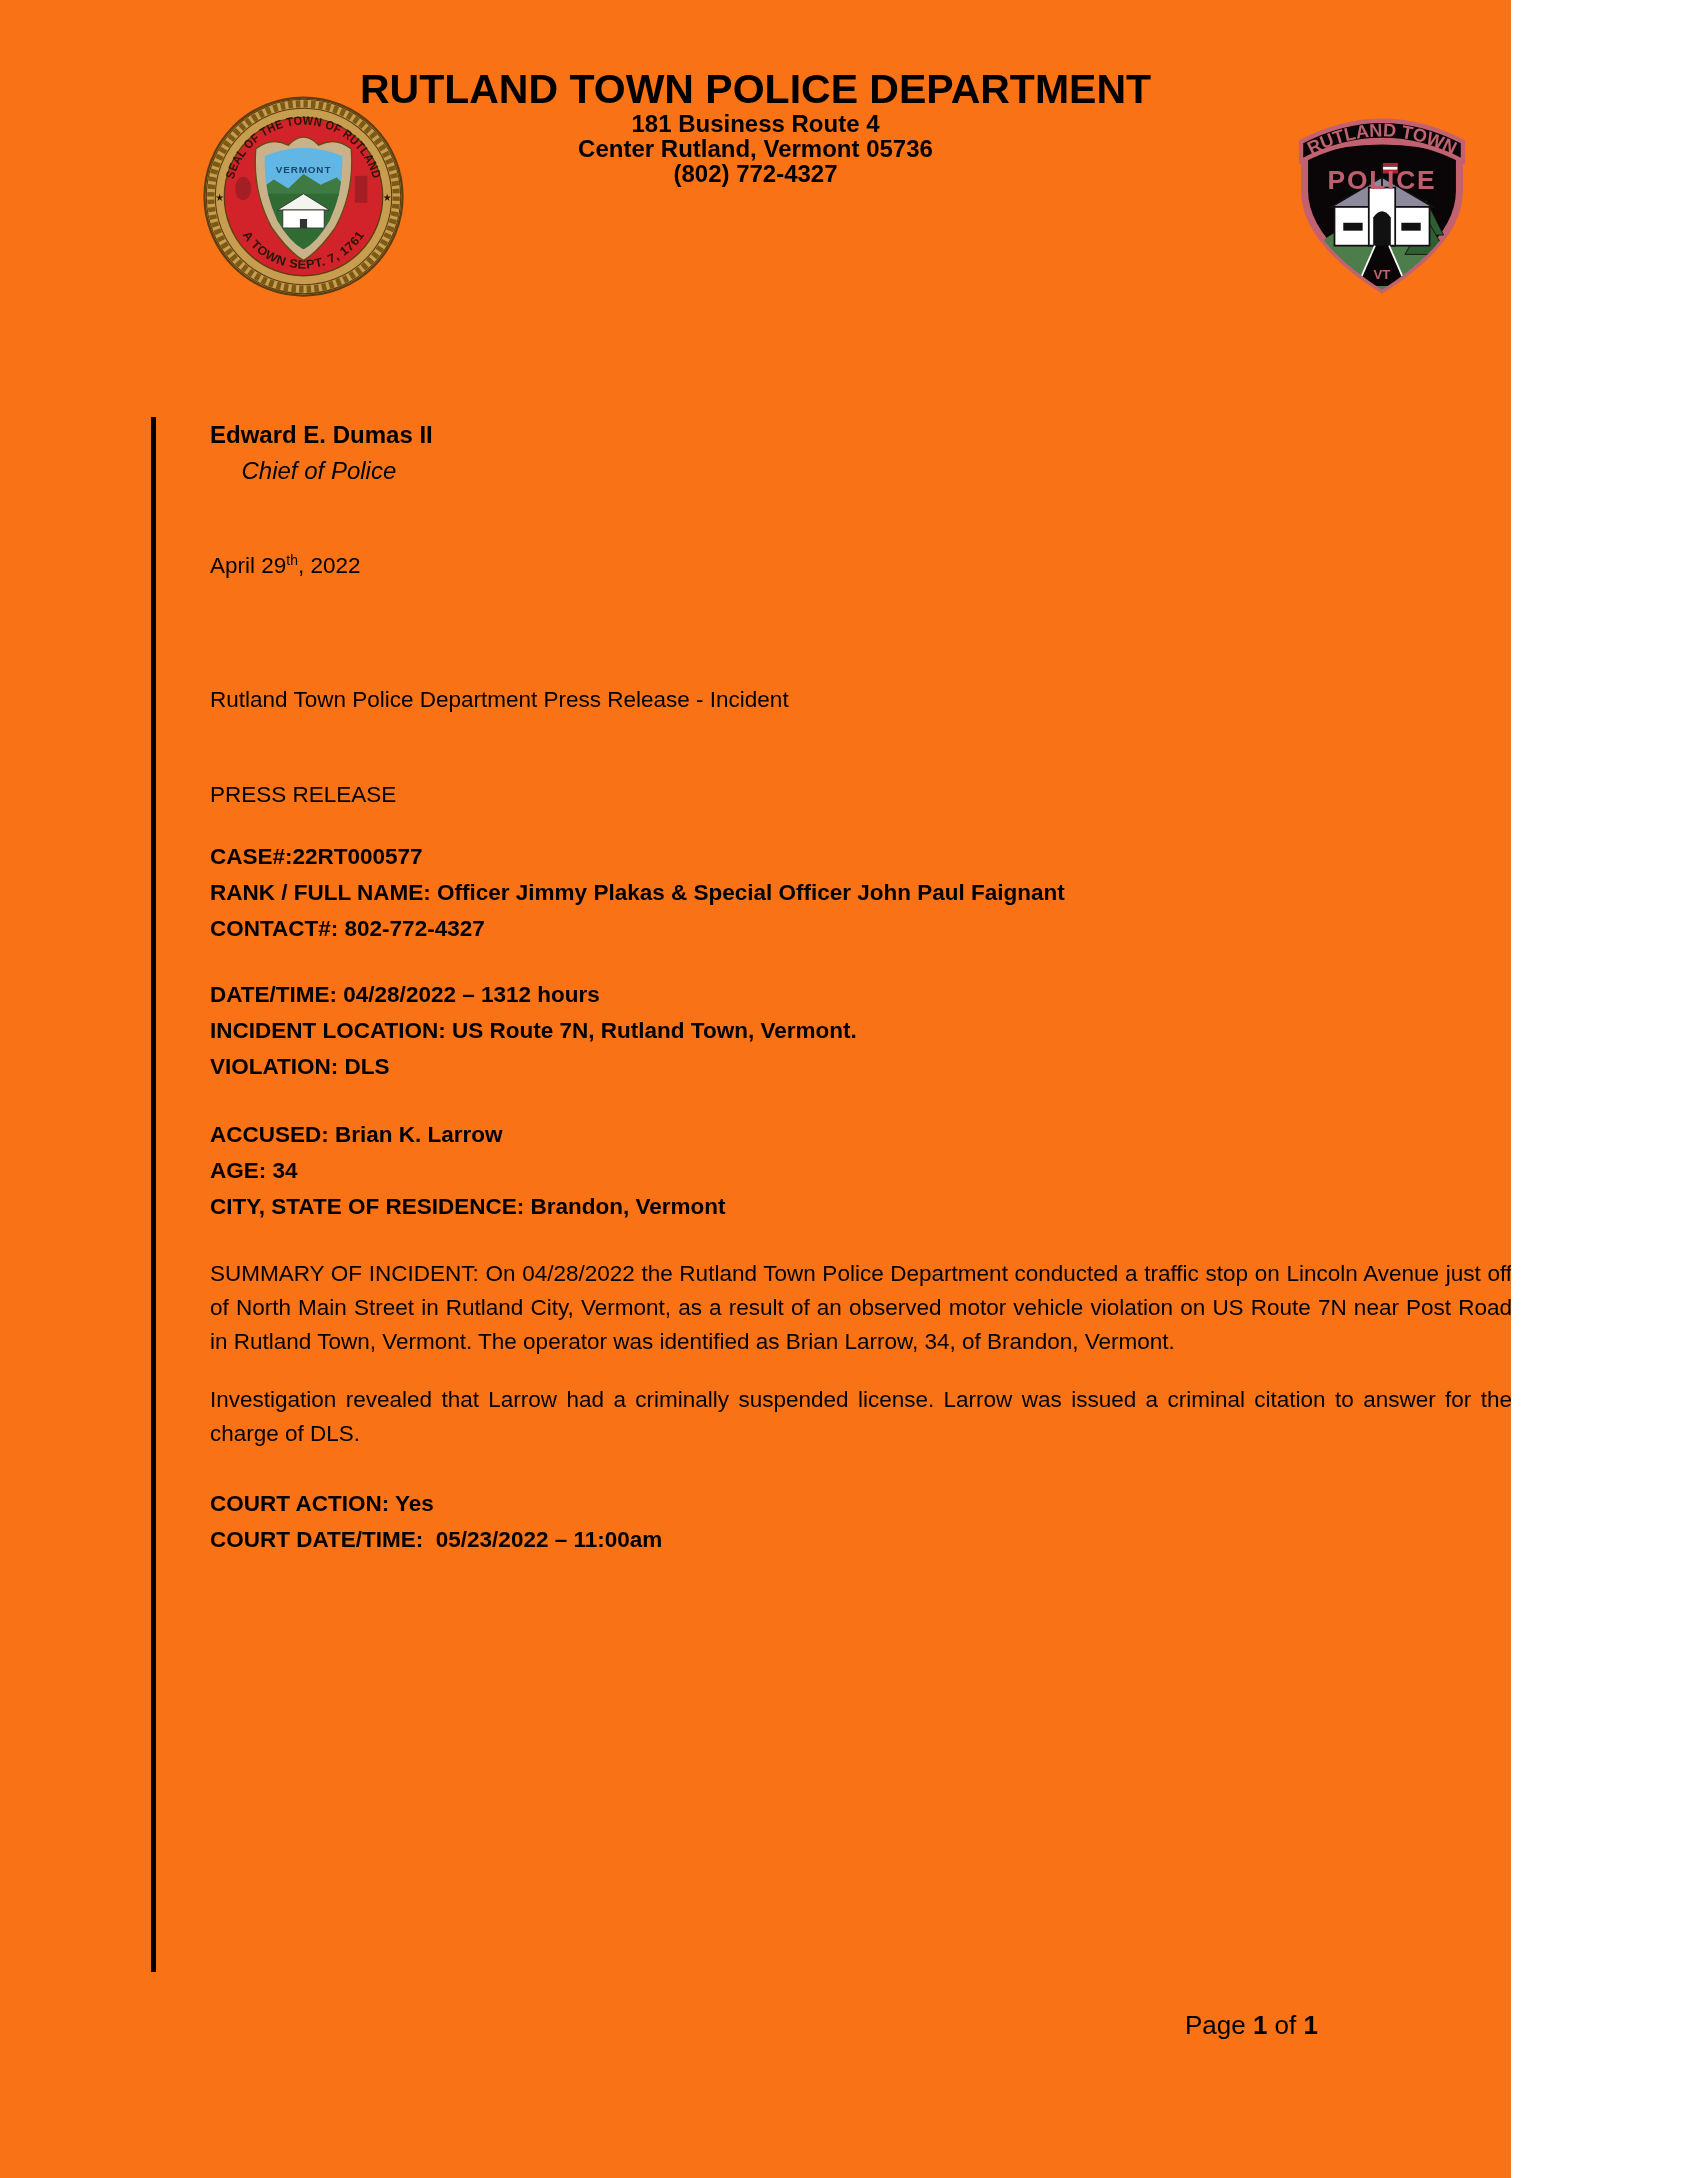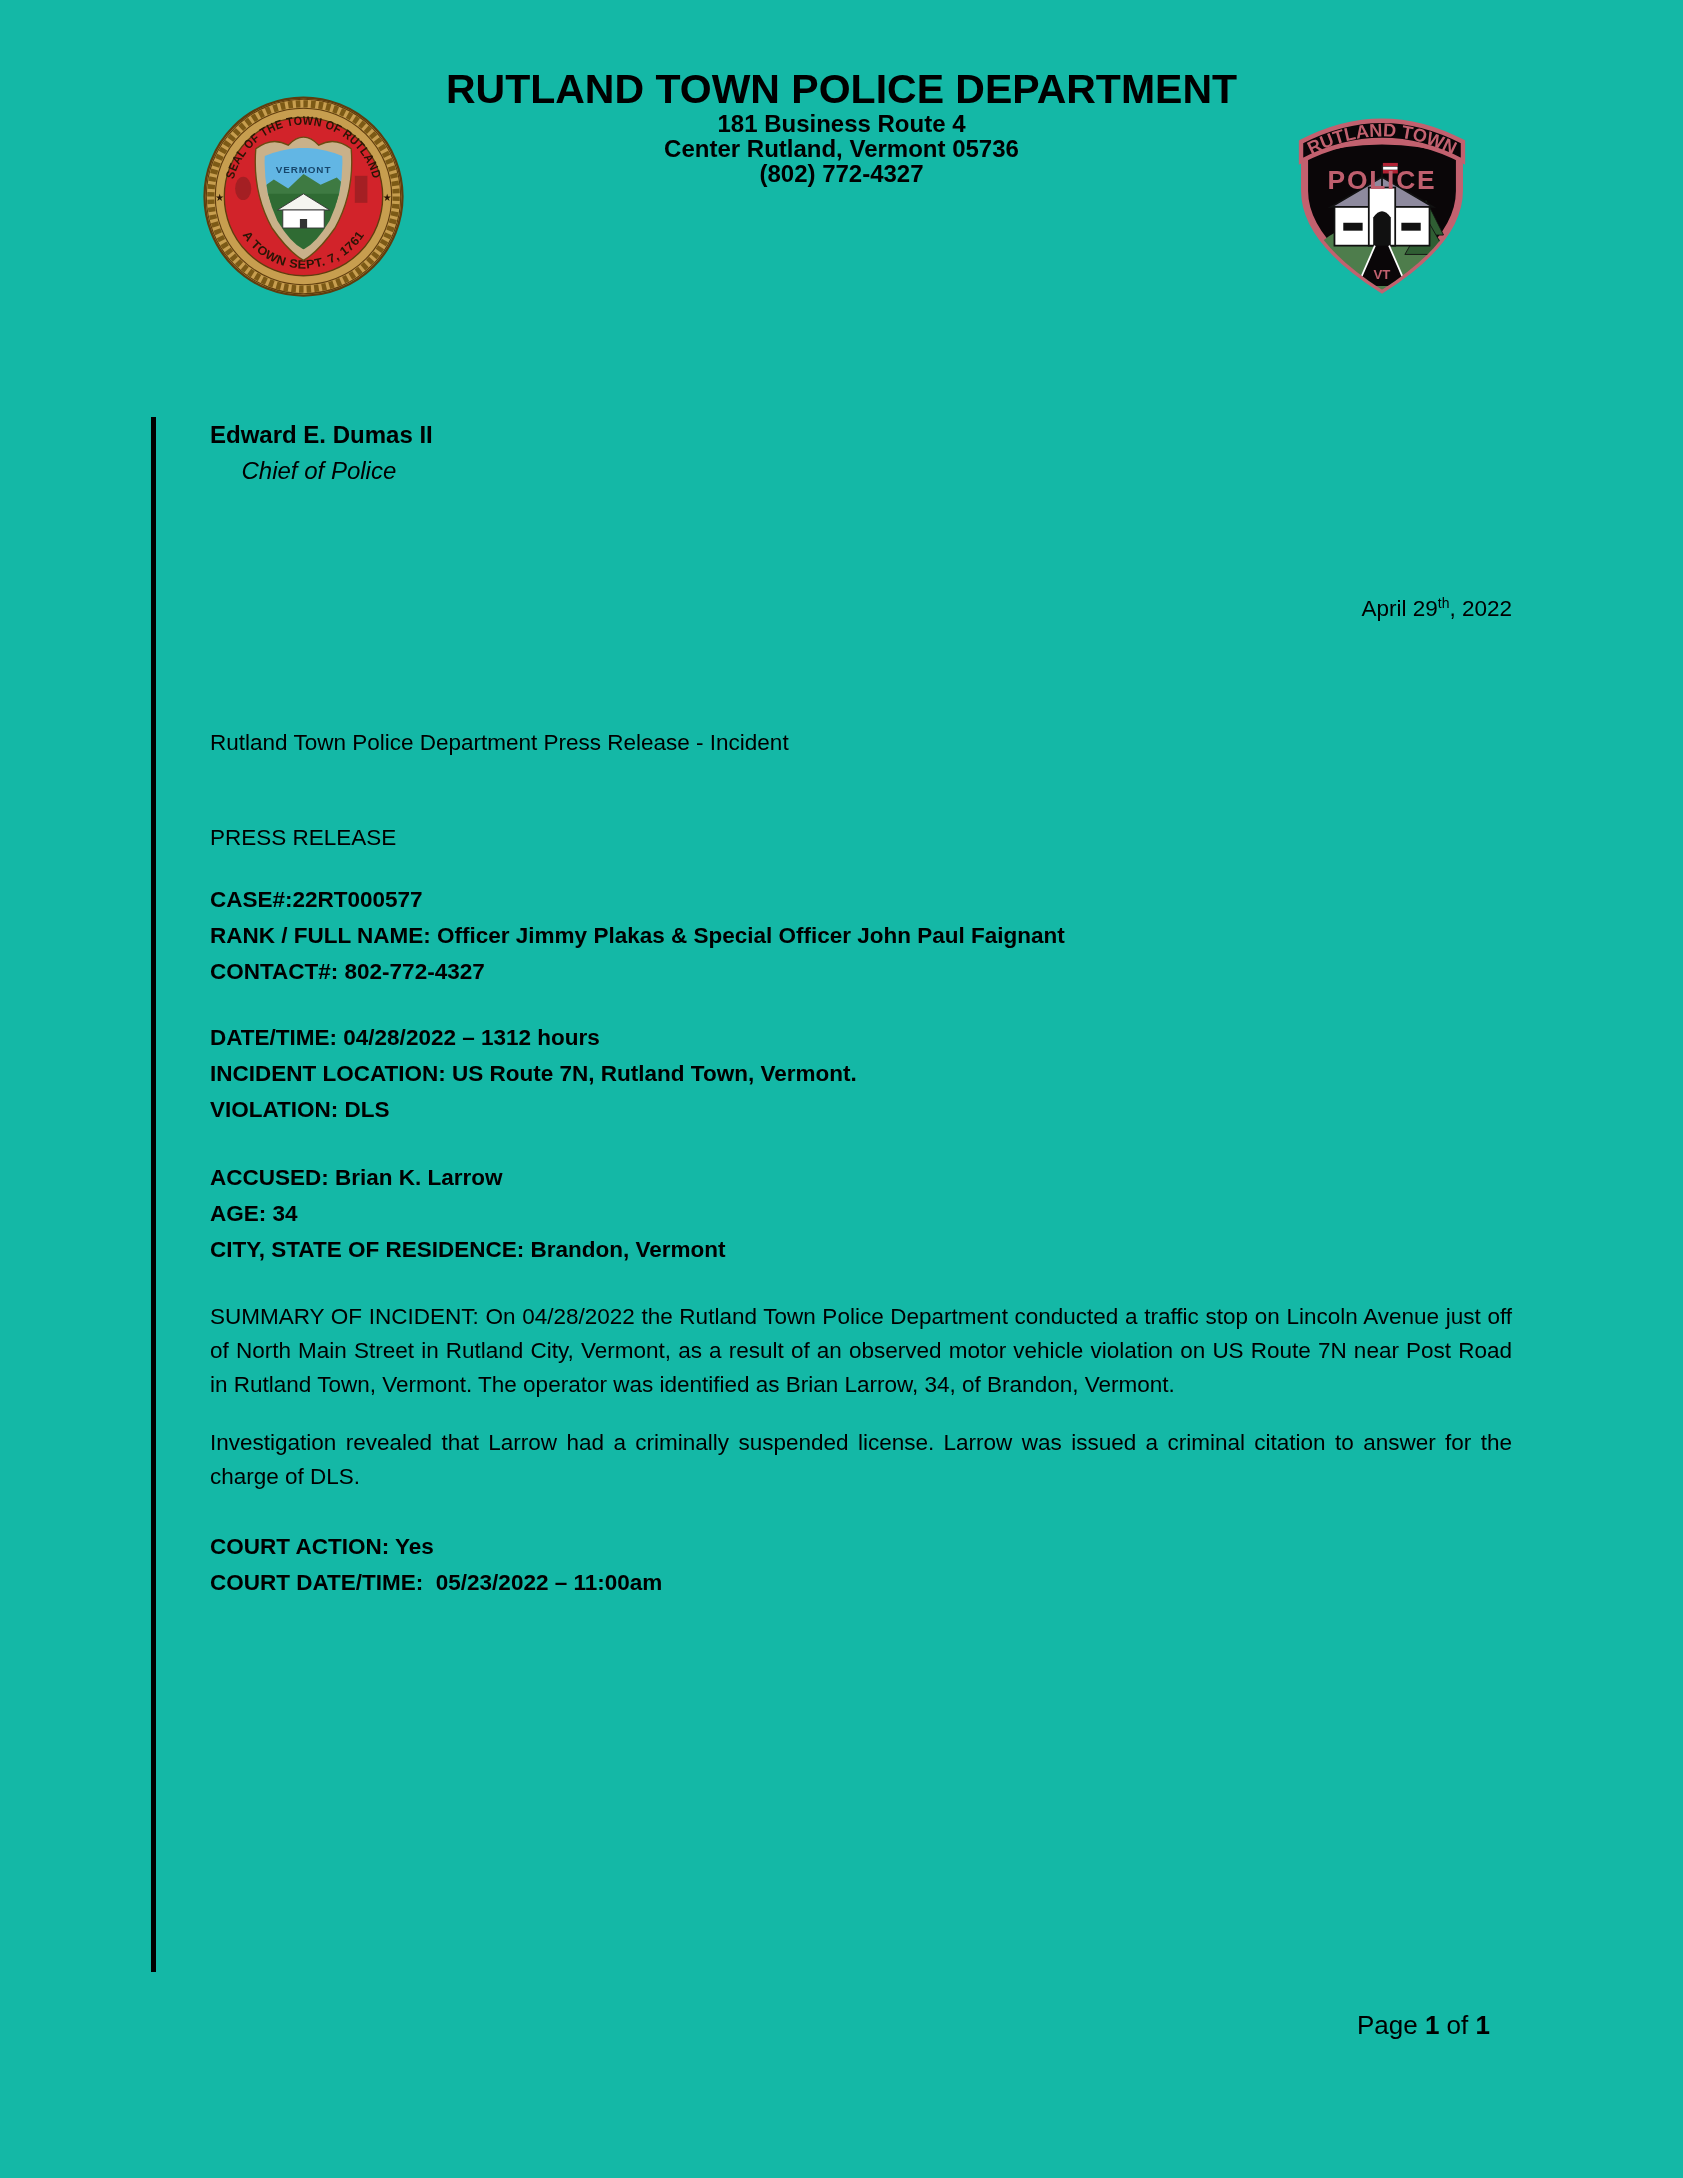--- a/index.html
+++ b/index.html
@@ -1,33 +1,33 @@
 <!DOCTYPE html>
 <html style="font-size:14.4px"><head>
 <meta charset="utf-8">
 <style>
   html,body { margin:0; padding:0; background:#ffffff; }
   .page {
-    position:relative; width:1683px; height:2178px; background:#14b8a6;
+    position:relative; width:1511px; height:2178px; background:#f97316;
     font-family:"Liberation Sans", sans-serif; color:#000; overflow:hidden;
   }
   
   .header-center { position:absolute; left:0; right:0; top:68px; text-align:center; }
   .dept-title { font-size:41px; font-weight:bold; line-height:43px; letter-spacing:0px; }
   .addr { font-size:24px; font-weight:bold; line-height:24px; margin-top:0.9px; }
   .seal-wrap  { position:absolute; left:200px;  top:92px; width:207px; height:209px; }
   .patch-wrap { position:absolute; left:1294px; top:101px; width:176px; height:196px; }
   svg text { font-family:"Liberation Sans", sans-serif; }
   
   .vrule { position:absolute; left:151px; top:417px; width:4.5px; height:1555px; background:#000; }
   
   .doc-body { position:absolute; left:210px; top:417px; width:1302px; font-size:22.5px; color:#000; }
   .chief-name  { font-size:24px; font-weight:bold; line-height:36px; }
   .chief-title { font-size:24px; font-style:italic; line-height:36px; padding-left:31.5px; }
-  .date-line { margin-top:102px; line-height:36px;text-align:right; }
+  .date-line { margin-top:59px; line-height:36px; }
   sup { font-size:62%; vertical-align:super; line-height:0; }
   .subject { margin-top:98px; line-height:36px; }
   .press-label { margin-top:59px; line-height:36px; }
   .kv { line-height:36px; white-space:pre-wrap;font-weight:bold; }
   .case-block    { margin-top:26px; }
   .when-block    { margin-top:30px; }
   .accused-block { margin-top:32px; }
   .para { line-height:34px; text-align:justify; }
   .summary-para       { margin-top:31.5px; }
   .investigation-para { margin-top:24px; }

